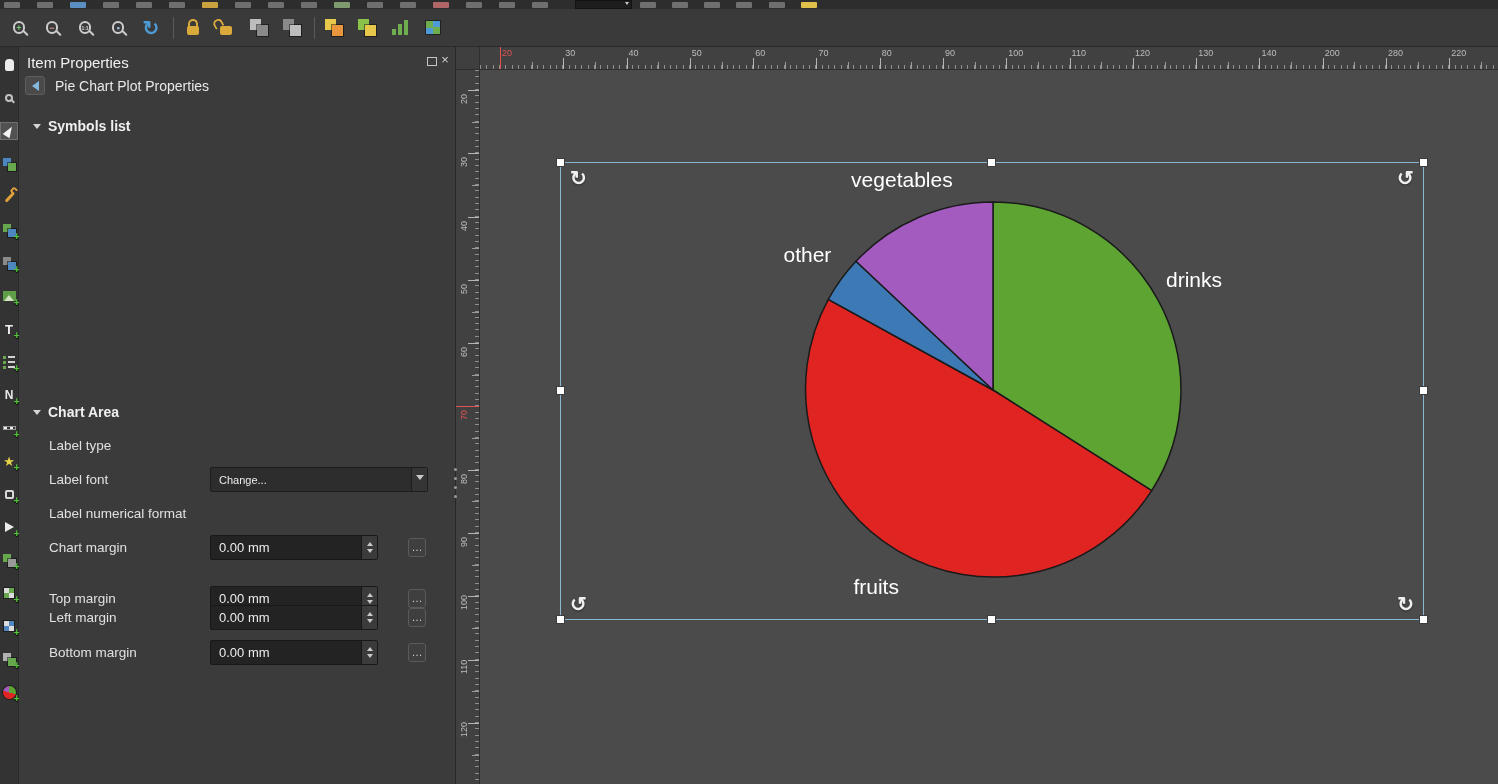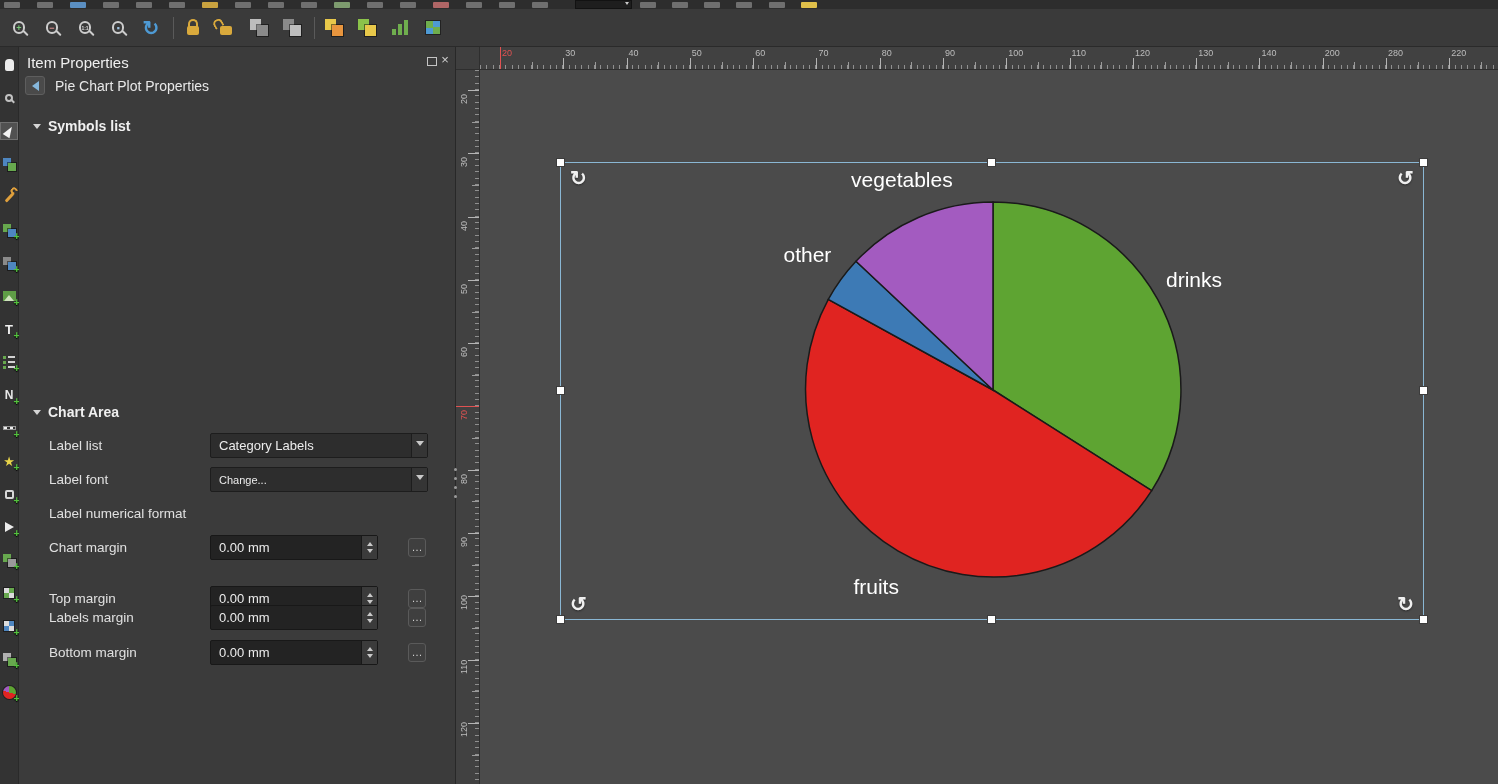--- a/index.html
+++ b/index.html
@@ -395,27 +395,21 @@
       <span>Symbols list</span>
     </div>
 
 
     <div class="sect" id="sect-chart">
       <span class="tri-sect"></span>
       <span>Chart Area</span>
     </div>
 
     <div class="ca-row" style="top:386px">
-      <span class="ca-label">Label list</span>
-      <div class="combo">
-        <span class="val">Category Labels</span>
-        <span class="arrbox">
-            <span class="tri-down"></span>
-          </span>
-      </div>
+      <span class="ca-label">Label type</span>
     </div>
 
     <div class="ca-row" style="top:420px">
       <span class="ca-label">Label font</span>
       <div class="combo">
         <span class="val small">Change...</span>
         <span class="arrbox">
             <span class="tri-down"></span>
           </span>
       </div>
@@ -442,21 +436,21 @@
           <div class="spin">
             <span class="val">0.00 mm</span>
             <div class="spinbtns">
               <i class="tu"></i>
               <i class="td"></i>
             </div>
           </div>
           <div class="dots">…</div>
         </div>
         <div class="ca-row" style="top: 558px;">
-          <span class="ca-label">Labels margin</span>
+          <span class="ca-label">Left margin</span>
           <div class="spin">
             <span class="val">0.00 mm</span>
             <div class="spinbtns">
               <i class="tu"></i>
               <i class="td"></i>
             </div>
           </div>
           <div class="dots">…</div>
         </div>
         <div class="ca-row" style="top: 593px;">

